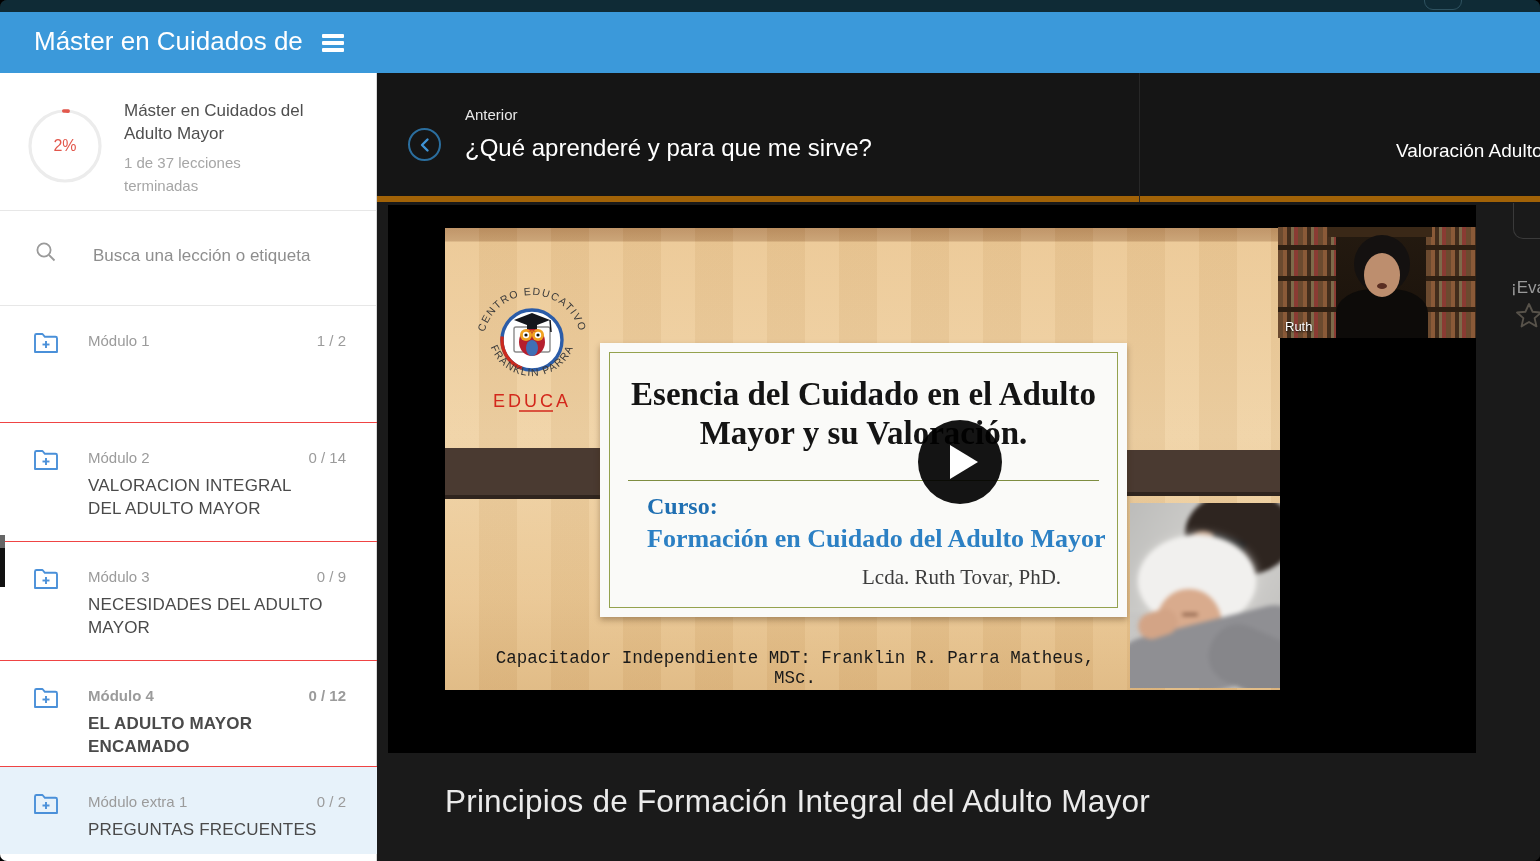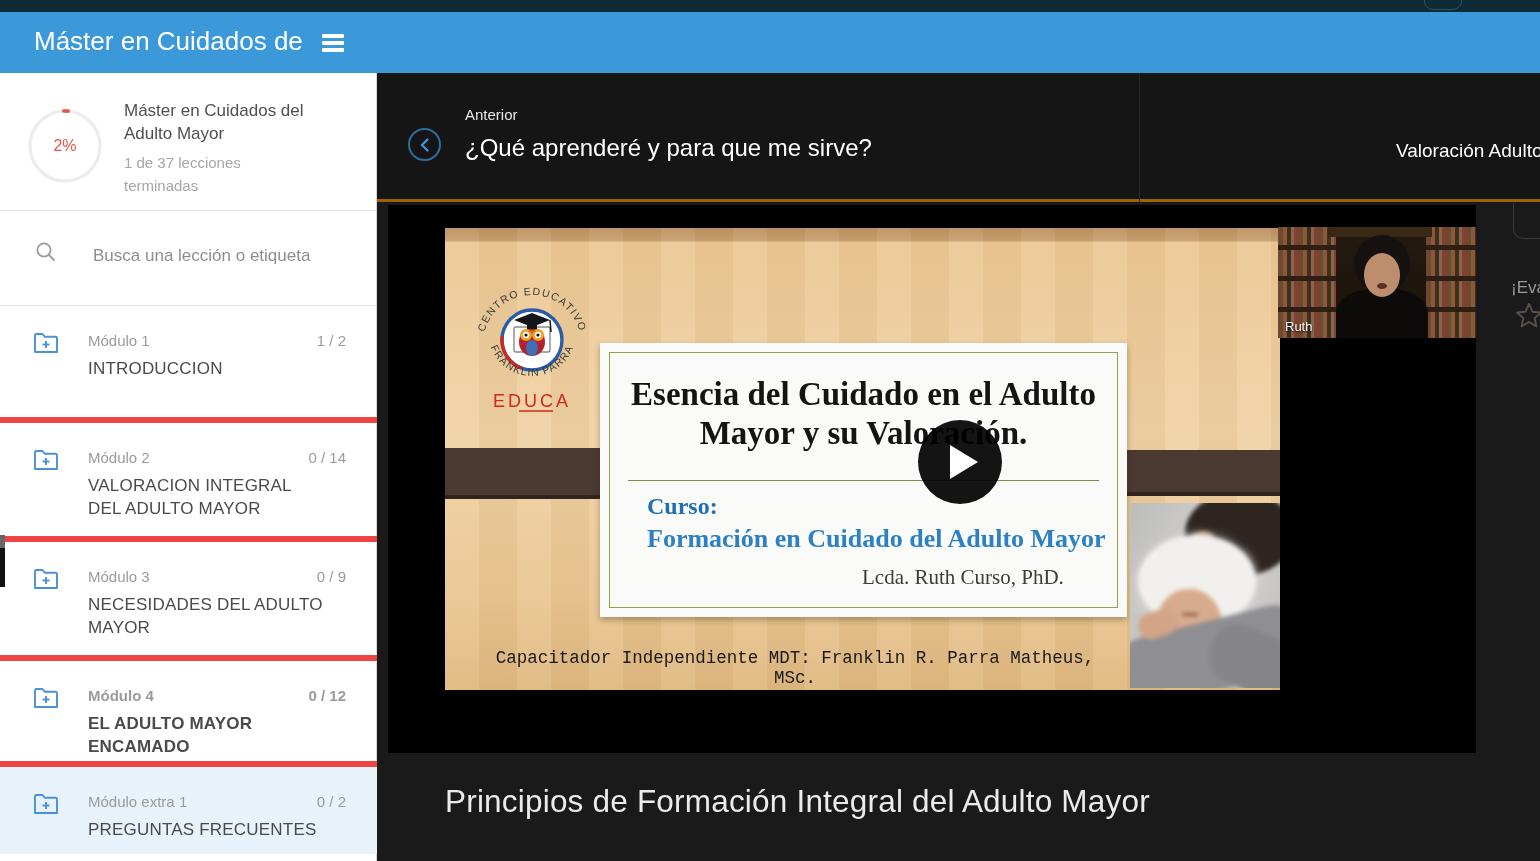--- a/index.html
+++ b/index.html
@@ -1,19 +1,19 @@
 <!DOCTYPE html>
 <html><head>
 <meta charset="utf-8">
 <style>
   * { margin:0; padding:0; box-sizing:border-box; }
   html,body { background:#000; }
   #screen {
     position:relative; width:1540px; height:861px; overflow:hidden;
-    font-family:"Liberation Sans","DejaVu Sans",sans-serif; background:#191919;
+    font-family:"Liberation Sans","DejaVu Sans",sans-serif; background:#191919;border-radius:7px;
   }
   
   .top-strip { position:absolute; left:0; top:0; width:1540px; height:12px; background:#0f2b36; z-index:40; }
   .top-strip .pip-fragment { position:absolute; left:1424px; top:-10px; width:38px; height:20px;
     border:1px solid #2e5260; border-radius:9px; }
   .blue-bar { position:absolute; left:0; top:12px; width:1540px; height:61px; background:#3b99da; z-index:39; }
   .sidebar-header { position:absolute; left:0; top:0; width:377px; height:61px; }
   .sidebar-header .title { position:absolute; left:34px; top:14px; width:282px; height:34px;
     color:#fff; font-size:26px; font-weight:400; white-space:nowrap; overflow:hidden; }
   .hamburger { position:absolute; left:322px; top:19px; width:26px; height:24px; cursor:pointer; }
@@ -28,34 +28,34 @@
     color:#e2574c; font-size:16px; }
   .course-title { position:absolute; left:124px; top:27px; width:205px; color:#4f4f4f; font-size:17px; line-height:1.35; }
   .lessons-status { position:absolute; left:124px; top:78px; width:150px; color:#a6a6a6; font-size:15px; line-height:1.55; }
 
   .search-section { position:absolute; left:0; top:138px; width:100%; height:95px; border-bottom:1px solid #e7e7e7; }
   .search-icon { position:absolute; left:35px; top:30px; }
   .search-input { position:absolute; left:93px; top:28px; width:250px; height:34px; border:none; outline:none;
     font-size:17px; color:#000000; font-family:inherit; background:transparent; }
   .search-input::placeholder { color:#8e8e8e; opacity:1; }
 
-  .module-row { position:absolute; left:0; width:377px; border-bottom:6px solid #ef4444; cursor:pointer; }
+  .module-row { position:absolute; left:0; width:377px; border-bottom:1px solid #ef4444; cursor:pointer; }
   .module-row.selected { background:#e7f2fa; border-bottom:none; }
   .folder-icon { position:absolute; left:33px; top:25px; }
   .mod-head { position:absolute; left:88px; top:26px; width:258px; display:flex; justify-content:space-between;
     color:#9b9b9b; font-size:15px; }
   .mod-title { position:absolute; left:88px; top:52px; width:240px; color:#4a4a4a; font-size:17px;
     line-height:1.35; letter-spacing:0.2px; }
   .edge-sliver { position:absolute; left:0; top:462px; width:5px; height:52px; background:#111; }
   .edge-sliver::before { content:""; position:absolute; left:0; top:0; width:5px; height:13px; background:#666; }
 
   
   .main { position:absolute; left:377px; top:73px; width:1163px; height:788px; background:#1a1a1a; overflow:hidden; }
   .lesson-nav { position:absolute; left:0; top:0; width:1163px; height:129px; background:#151515;
-    border-bottom:3px solid #a16207; }
+    border-bottom:6px solid #a16207; }
   .back-button { position:absolute; left:31px; top:55px; width:33px; height:33px; border:2px solid #2b6e9e;
     border-radius:50%; cursor:pointer; display:flex; align-items:center; justify-content:center; }
   .prev-label { position:absolute; left:88px; top:33px; color:#e8e8e8; font-size:15px; }
   .lesson-title { position:absolute; left:88px; top:61px; color:#ffffff; font-size:24px; }
   .nav-divider { position:absolute; left:762px; top:0; width:1px; height:129px; background:#272727; }
   .next-lesson { position:absolute; left:1019px; top:67px; color:#fff; font-size:19px; white-space:nowrap; cursor:pointer; }
 
   
   .video-player { position:absolute; left:11px; top:132px; width:1088px; height:548px; background:#000; cursor:pointer; }
   .slide { position:absolute; left:57px; top:23px; width:835px; height:462px; overflow:hidden;
@@ -181,21 +181,20 @@
         <svg width="26" height="24" viewBox="0 0 26 24" fill="none" stroke="#4a90d9" stroke-width="1.9" stroke-linejoin="round">
           <path d="M2 21 V4.5 a1.5 1.5 0 0 1 1.5 -1.5 h6 l2.4 2.8 h10.6 a1.5 1.5 0 0 1 1.5 1.5 V21 z"></path>
           <line x1="13" y1="10" x2="13" y2="17"></line>
             <line x1="9.5" y1="13.5" x2="16.5" y2="13.5"></line>
         </svg>
       </div>
       <div class="mod-head">
         <span>Módulo 1</span>
         <span>1 / 2</span>
       </div>
-      <div class="mod-title">INTRODUCCION</div>
     </div>
 
     <div class="module-row" style="top:350px;height:119px;">
       <div class="folder-icon">
         <svg width="26" height="24" viewBox="0 0 26 24" fill="none" stroke="#4a90d9" stroke-width="1.9" stroke-linejoin="round">
           <path d="M2 21 V4.5 a1.5 1.5 0 0 1 1.5 -1.5 h6 l2.4 2.8 h10.6 a1.5 1.5 0 0 1 1.5 1.5 V21 z"></path>
           <line x1="13" y1="10" x2="13" y2="17"></line>
             <line x1="9.5" y1="13.5" x2="16.5" y2="13.5"></line>
         </svg>
       </div>
@@ -306,21 +305,21 @@
 
         <div class="shelf-bar shelf-left"></div>
         <div class="shelf-bar shelf-right"></div>
 
         <div class="slide-card">
           <div class="inner-border"></div>
           <div class="slide-title">Esencia del Cuidado en el Adulto Mayor y su Valoración.</div>
           <div class="card-divider"></div>
           <div class="course-label">Curso:</div>
           <div class="course-name">Formación en Cuidado del Adulto Mayor</div>
-          <div class="author-line">Lcda. Ruth Curso, PhD.</div>
+          <div class="author-line">Lcda. Ruth Tovar, PhD.</div>
         </div>
 
         <div class="photo">
           <div class="blur">
             <div class="bgblur"></div>
             <div class="carer-hair"></div>
             <div class="carer-face"></div>
             <div class="glasses"></div>
             <div class="elder-hair"></div>
             <div class="elder-face"></div>

